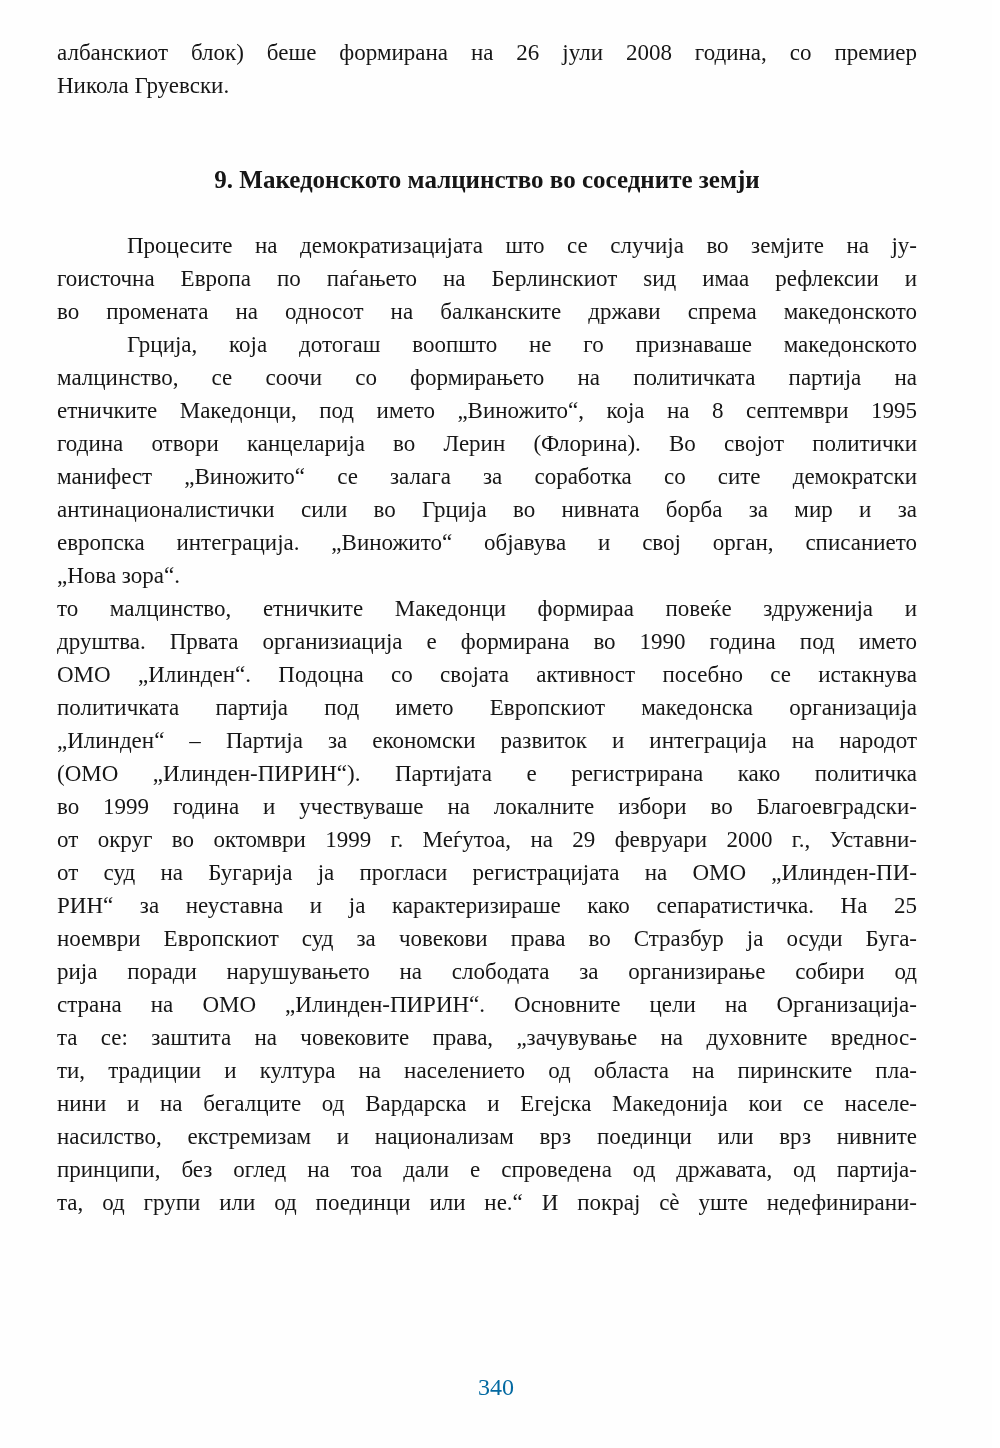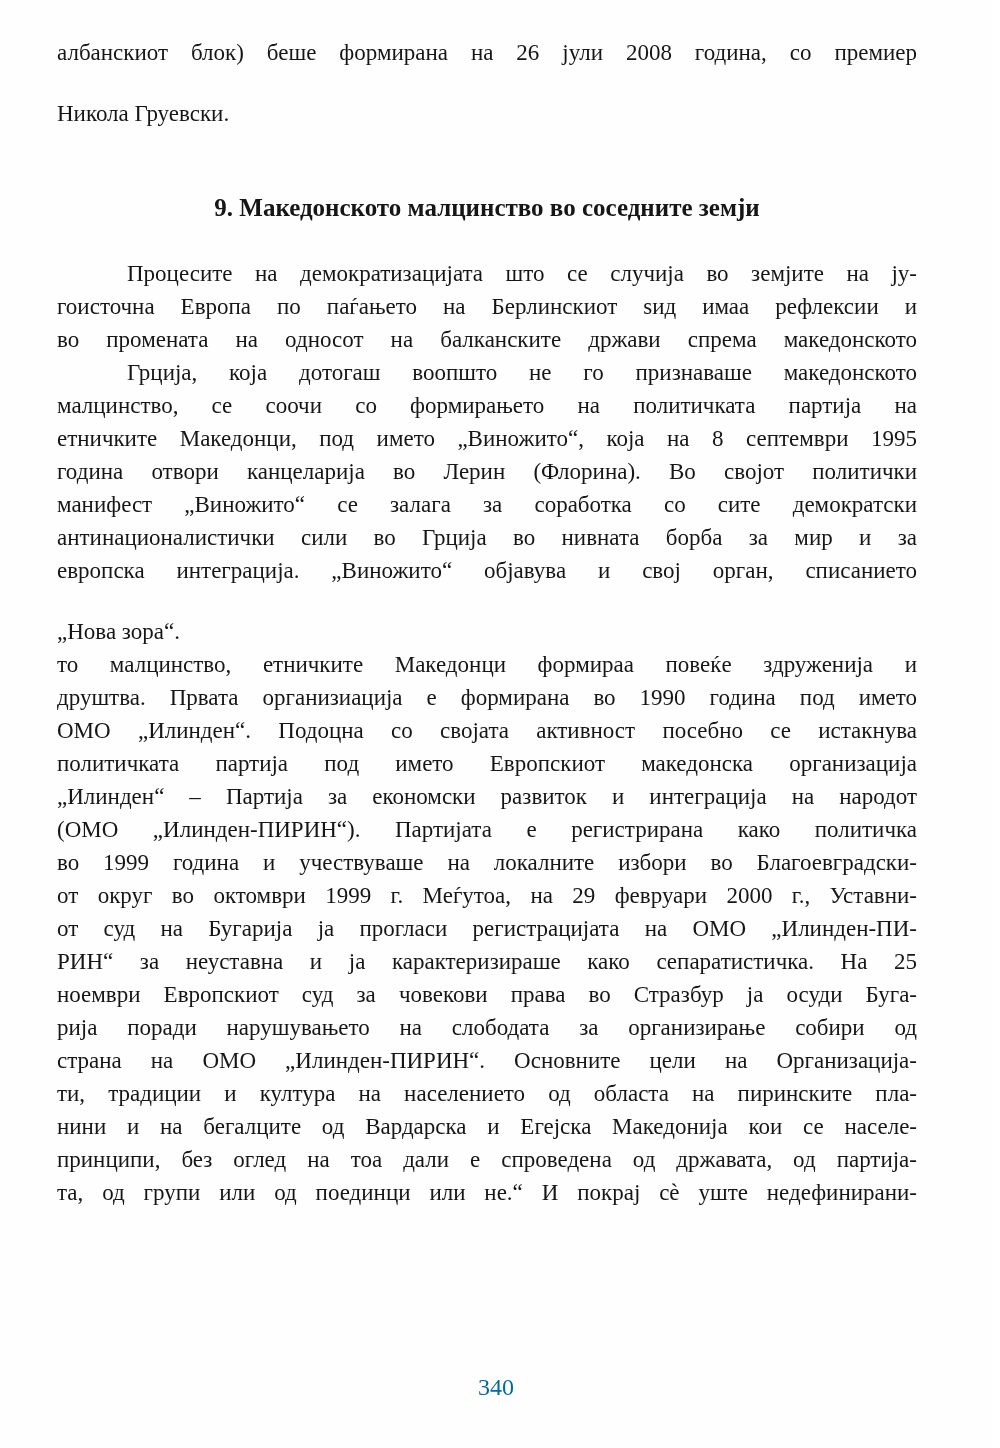--- a/index.html
+++ b/index.html
@@ -32,21 +32,20 @@
     height: 33px;
     text-align: justify;
     text-align-last: justify;
     -moz-text-align-last: justify;
     white-space: nowrap;
     overflow: hidden;
   }
   .line.align-left {
     text-align: left;
     text-align-last: left;
-    margin-top: 28px;
     -moz-text-align-last: left;
   }
   .para.indent .line.first-line {
     text-indent: 70px;
   }
   .section-heading {
     font-size: 25px;
     font-weight: bold;
     line-height: 33px;
     text-align: center;
@@ -95,21 +94,23 @@
           <div class="line">политичката партија под името Европскиот македонска организација</div>
           <div class="line">„Илинден“ – Партија за економски развиток и интеграција на народот</div>
           <div class="line">(ОМО „Илинден-ПИРИН“). Партијата е регистрирана како политичка</div>
           <div class="line">во 1999 година и учествуваше на локалните избори во Благоевградски-</div>
           <div class="line">от округ во октомври 1999 г. Меѓутоа, на 29 февруари 2000 г., Уставни-</div>
           <div class="line">от суд на Бугарија ја прогласи регистрацијата на ОМО „Илинден-ПИ-</div>
           <div class="line">РИН“ за неуставна и ја карактеризираше како сепаратистичка. На 25</div>
           <div class="line">ноември Европскиот суд за човекови права во Стразбур ја осуди Буга-</div>
           <div class="line">рија поради нарушувањето на слободата за организирање собири од</div>
           <div class="line">страна на ОМО „Илинден-ПИРИН“. Основните цели на Организација-</div>
+          <div class="line">та се: заштита на човековите права, „зачувување на духовните вреднос-</div>
           <div class="line">ти, традиции и култура на населението од областа на пиринските пла-</div>
           <div class="line">нини и на бегалците од Вардарска и Егејска Македонија кои се населе-</div>
+          <div class="line">насилство, екстремизам и национализам врз поединци или врз нивните</div>
           <div class="line">принципи, без оглед на тоа дали е спроведена од државата, од партија-</div>
           <div class="line">та, од групи или од поединци или не.“ И покрај сѐ уште недефинирани-</div>
         </div>
       </div>
   </div>
   <div class="page-number">340</div>
 </div>
 
 </body></html>

